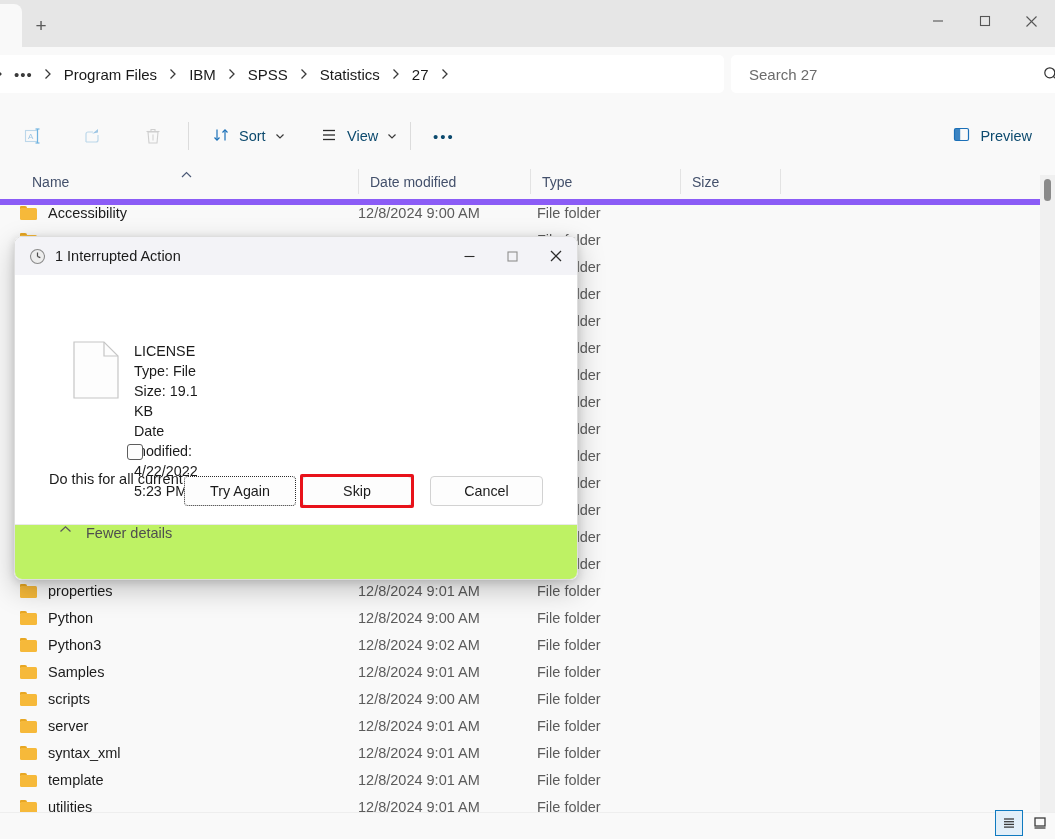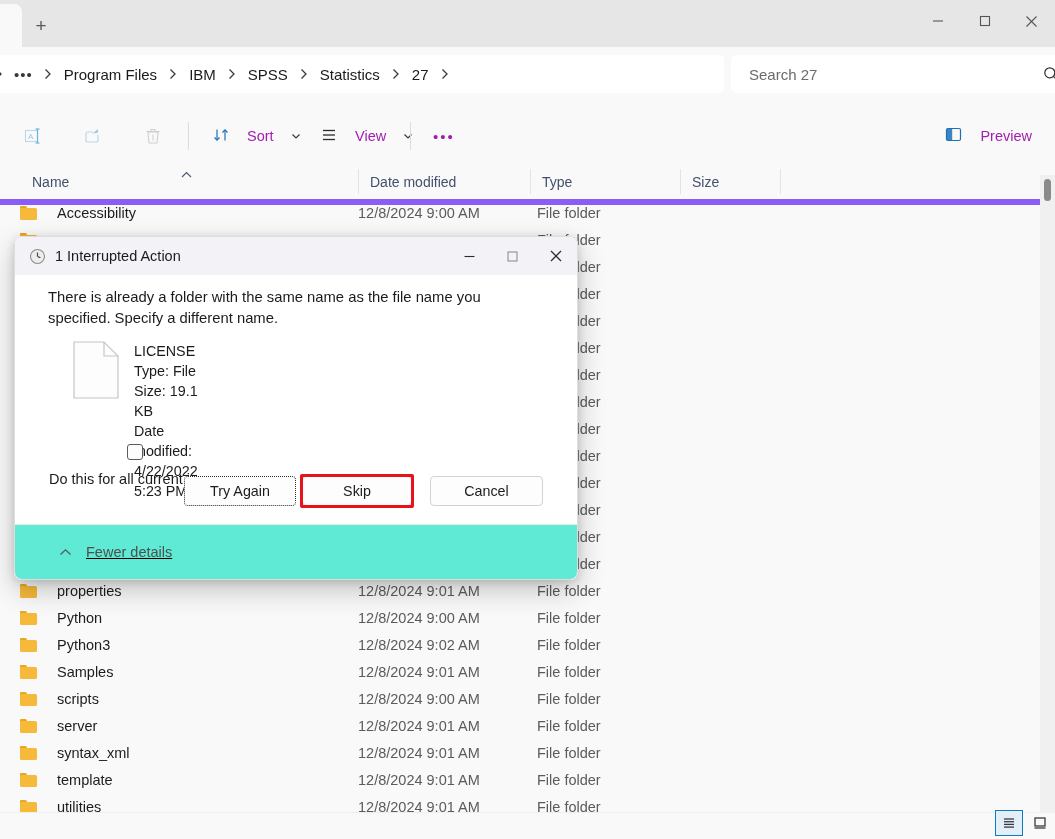--- a/index.html
+++ b/index.html
@@ -64,21 +64,21 @@
   .cmdbar {
     position: absolute; left: 0; top: 108px; width: 1055px; height: 56px;
     background: #f9f9f9;
   }
   .cmd-icon {
     position: absolute; top: 11px; width: 42px; height: 34px;
     display: flex; align-items: center; justify-content: center; border-radius: 4px;
   }
   .cmd-btn {
     position: absolute; top: 11px; height: 34px; display: flex; align-items: center;
-    gap: 17px; padding: 0 9px; border-radius: 4px; color: #a21caf; font-size: 14.5px;
+    gap: 9px; padding: 0 9px; border-radius: 4px; color: #0c4a6e; font-size: 14.5px;
     white-space: nowrap;
   }
   .cmd-div {
     position: absolute; top: 14px; width: 1px; height: 28px; background: #dcdcdc;
   }
   .chev-sm { color: #3a3a3a; display: flex; }
 
   
   .colhead {
     position: absolute; left: 0; top: 164px; width: 1055px; height: 35px;
@@ -89,21 +89,21 @@
     font-size: 14px; color: #43506b; padding-left: 12px; box-sizing: border-box;
   }
   .ch-div { position: absolute; top: 5px; width: 1px; height: 25px; background: #e3e3e3; }
   .sortmark { position: absolute; left: 181px; top: 165px; color: #4c5a77; }
 
   
   .filelist { position: absolute; left: 0; top: 199px; width: 1041px; height: 614px; overflow: hidden; }
   .row { position: absolute; left: 0; width: 1041px; height: 27px; }
   .cell-name {
     position: absolute; left: 20px; top: 0; height: 27px; display: flex;
-    align-items: center; gap: 20px; font-size: 14.5px; color: #1c1c1c;
+    align-items: center; gap: 11px; font-size: 14.5px; color: #1c1c1c;
   }
   .cell-date {
     position: absolute; left: 358px; top: 0; height: 27px; display: flex;
     align-items: center; font-size: 14.5px; color: #5b5b5b;
   }
   .cell-type {
     position: absolute; left: 537px; top: 0; height: 27px; display: flex;
     align-items: center; font-size: 14.5px; color: #5b5b5b;
   }
   .folder-ico { width: 17px; height: 14px; position: relative; flex: none; }
@@ -182,22 +182,22 @@
     display: flex; align-items: center; justify-content: center;
     font-size: 14.3px; color: #1b1b1b; border-radius: 4px;
     background: #fdfdfd; border: 1px solid #d2d2d2; box-sizing: border-box;
   }
   .dlg-btn.focused { border: 1px dotted #2b2b2b; margin-left: 14px; }
   .redbox {
     position: absolute; border: 3px solid #e8121a; border-radius: 2px; box-sizing: border-box;
   }
   .dlg-footer {
     position: absolute; left: 0; bottom: 0; width: 562px; height: 54px;
-    background: #5eead4; border-top: 1px solid #e9e9e9;
-    display: flex; align-items: center; text-decoration: underline;
+    background: #bef264; border-top: 1px solid #e9e9e9;
+    display: flex; 
   }
   .dlg-footer .caret { margin-left: 44px; display:flex; color: #5b5b5b; }
   .dlg-footer .ftxt { margin-left: 14px; font-size: 14.5px; color: #4f4f4f; }
 </style>
 </head>
 <body>
 
 <div id="root">
 
   <div class="titlebar">
@@ -677,21 +677,20 @@
         </div>
         <div class="b">
           <svg width="14" height="14" viewBox="0 0 14 14">
             <line x1="2" y1="2" x2="12" y2="12" stroke="#2b2b2b" stroke-width="1.25"></line>
             <line x1="12" y1="2" x2="2" y2="12" stroke="#2b2b2b" stroke-width="1.25"></line>
           </svg>
         </div>
       </div>
     </div>
 
-    <div class="dlg-msg">There is already a folder with the same name as the file name you specified. Specify a different name.</div>
 
     <div class="dlg-fileblock">
       <svg class="file-ico" viewBox="0 0 46 58">
         <path d="M1 1 H31 L45 15 V57 H1 Z" fill="#fdfdfd" stroke="#c6c6c6" stroke-width="1.2"></path>
         <path d="M31 1 V15 H45" fill="none" stroke="#c6c6c6" stroke-width="1.2"></path>
       </svg>
       <div class="fileinfo">
         <div>LICENSE</div>
         <div>Type: File</div>
         <div>Size: 19.1 KB</div>

